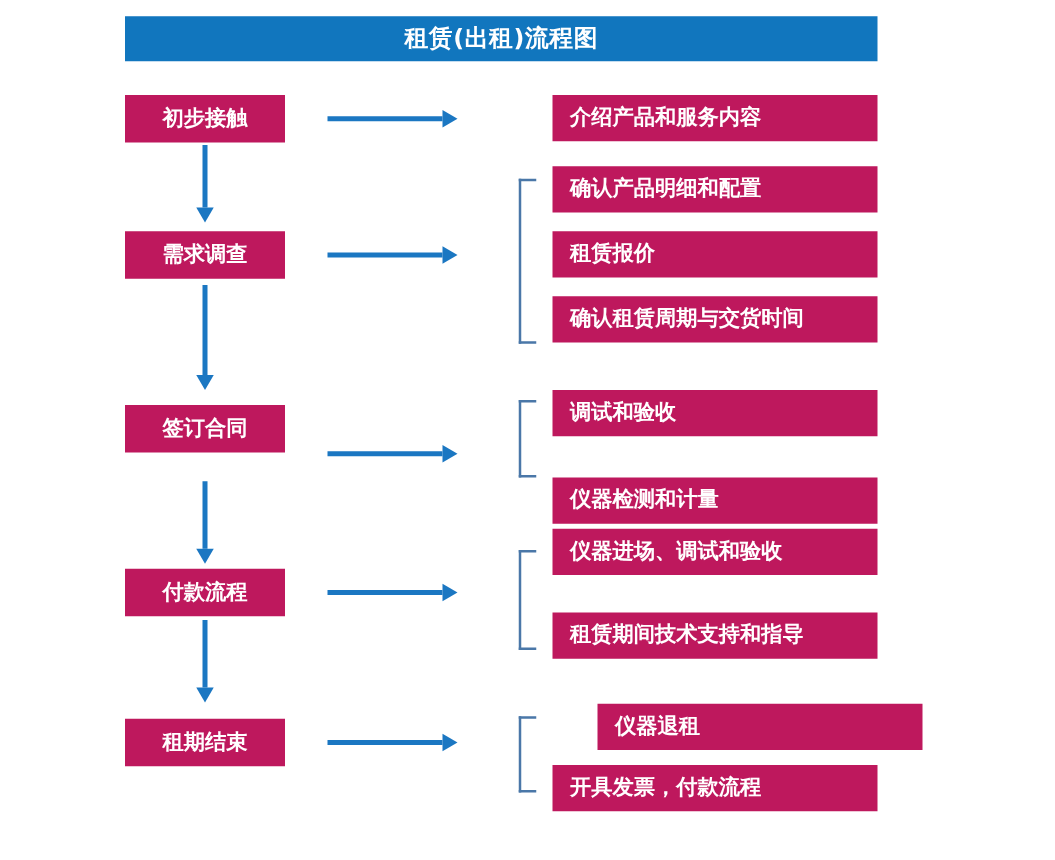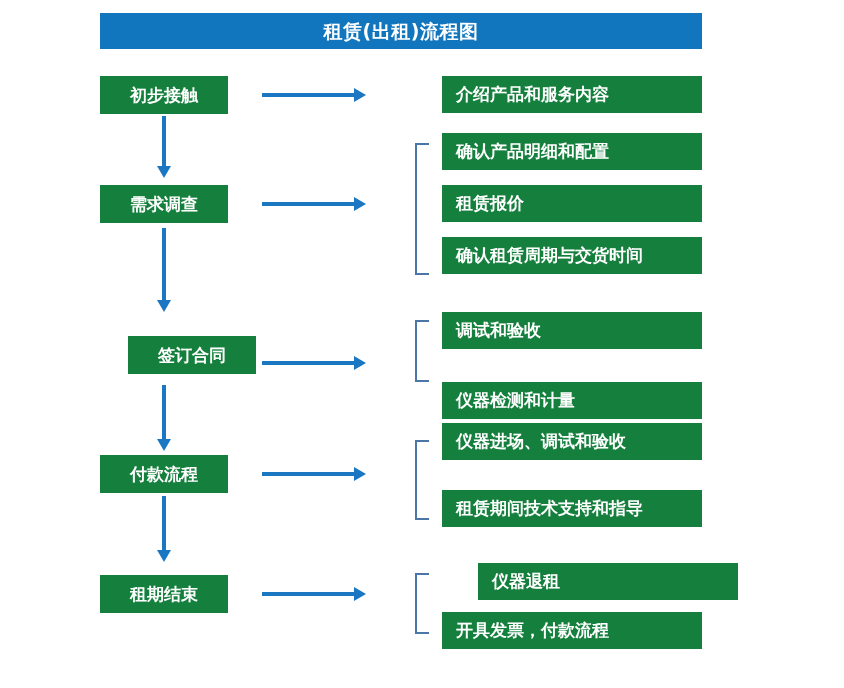--- a/index.html
+++ b/index.html
@@ -36,21 +36,21 @@
     color: #ffffff;
     font-size: 19px;
     font-weight: bold;
     letter-spacing: 0.5px;
     line-height: 1;
   }
 
   
   .box {
     position: absolute;
-    background: #15803d;
+    background: #be185d;
     display: flex;
     align-items: center;
     box-sizing: border-box;
   }
   .box .box-text {
     color: #ffffff;
     font-weight: bold;
     line-height: 1;
     white-space: nowrap;
   }
@@ -179,21 +179,21 @@
   </div>
   <div class="box detail-box" style="top:237px;">
     <span class="box-text">确认租赁周期与交货时间</span>
   </div>
 
   <div class="v-arrow" style="left:157px; top:228px; height:84px;">
     <div class="shaft" style="height:72px;"></div>
     <div class="head" style="top:72px;"></div>
   </div>
 
-  <div class="box stage-box" style="top:336px;margin-left:28px;">
+  <div class="box stage-box" style="top:324px;">
     <span class="box-text">签订合同</span>
   </div>
 
   <div class="h-arrow" style="left:262px; top:356px; width:104px;">
     <div class="shaft" style="width:92px;"></div>
     <div class="head" style="left:92px;"></div>
   </div>
 
   <div class="bracket" style="left:415px; top:320px; height:62px;"></div>
 

